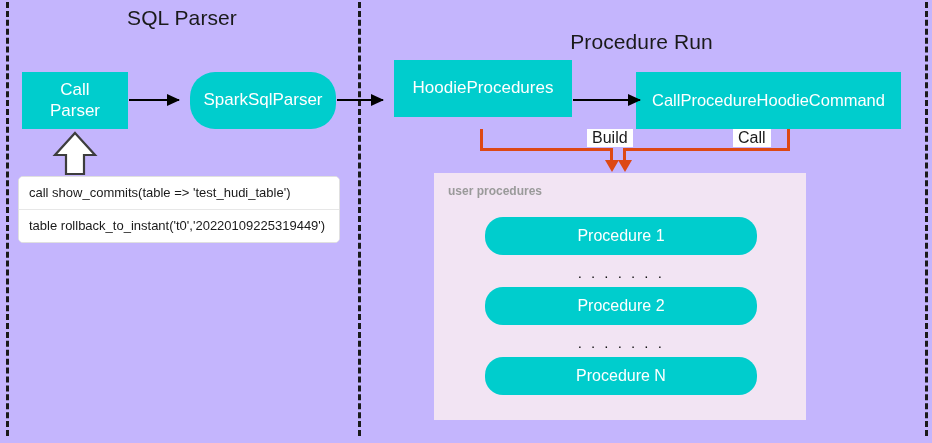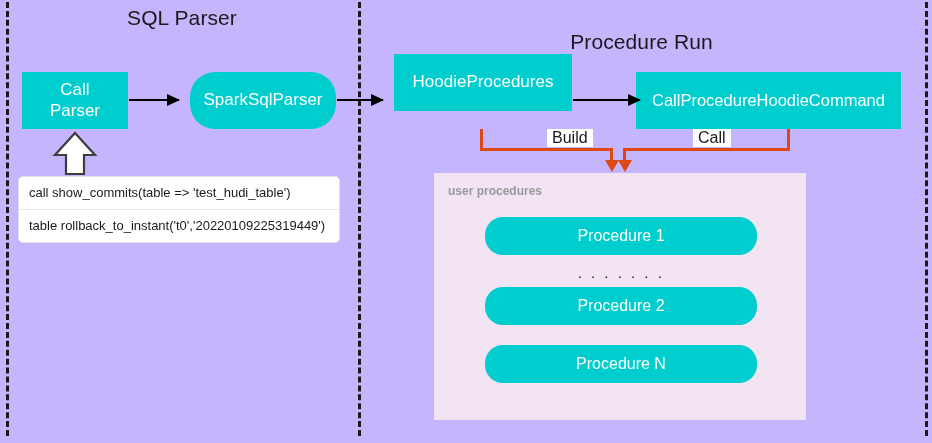--- a/index.html
+++ b/index.html
@@ -52,21 +52,21 @@
     align-items: center;
     justify-content: center;
     text-align: center;
     font-size: 17px;
     line-height: 1.22;
     box-sizing: border-box;
     padding: 0 4px;
   }
   .box-call-command { left: 22px;  top: 72px; width: 106px; height: 57px; }
   .box-spark-parser { left: 190px; top: 72px; width: 146px; height: 57px; border-radius: 25px; }
-  .box-hoodie-proc  { left: 394px; top: 54px; width: 178px; height: 57px; }
+  .box-hoodie-proc  { left: 394px; top: 60px; width: 178px; height: 57px; }
   .box-call-cmd-hd  { left: 636px; top: 72px; width: 265px; height: 57px; font-size: 16.5px; }
 
   
   .arrow-h {
     position: absolute;
     height: 2px;
     background: #000000;
   }
   .arrow-h::after {
     content: "";
@@ -150,20 +150,21 @@
   .ob-head-build { left: 605px; top: 160px; }
   .ob-head-call  { left: 618px; top: 160px; }
 
   .edge-label {
     position: absolute;
     font-size: 16px;
     color: #1a1a1a;
     background: #ffffff;
     padding: 0 5px;
     white-space: nowrap;
+    margin-left: 40px;
   }
   .label-build { left: 547px; top: 129px; }
   .label-call  { left: 693px; top: 129px; }
 
   
   .proc-panel {
     position: absolute;
     left: 434px;
     top: 173px;
     width: 372px;
@@ -187,21 +188,21 @@
     color: #ffffff;
     font-size: 16px;
     display: flex;
     align-items: center;
     justify-content: center;
     text-align: center;
     border-radius: 18px;
   }
   .proc-1 { top: 44px;  }
   .proc-2 { top: 114px; }
-  .proc-3 { top: 172px; }
+  .proc-3 { top: 184px; }
 
   .proc-dots {
     position: absolute;
     left: 51px;
     width: 272px;
     height: 30px;
     display: flex;
     align-items: center;
     justify-content: center;
     font-size: 15px;

